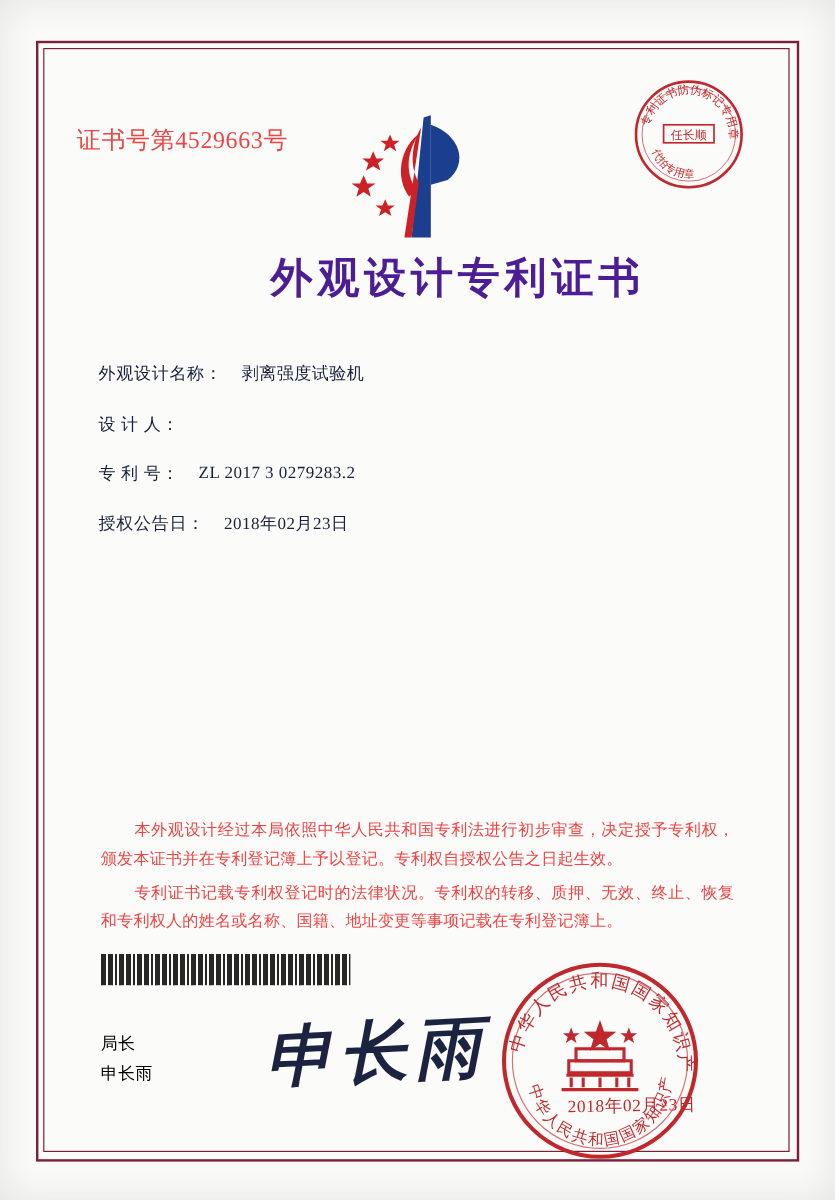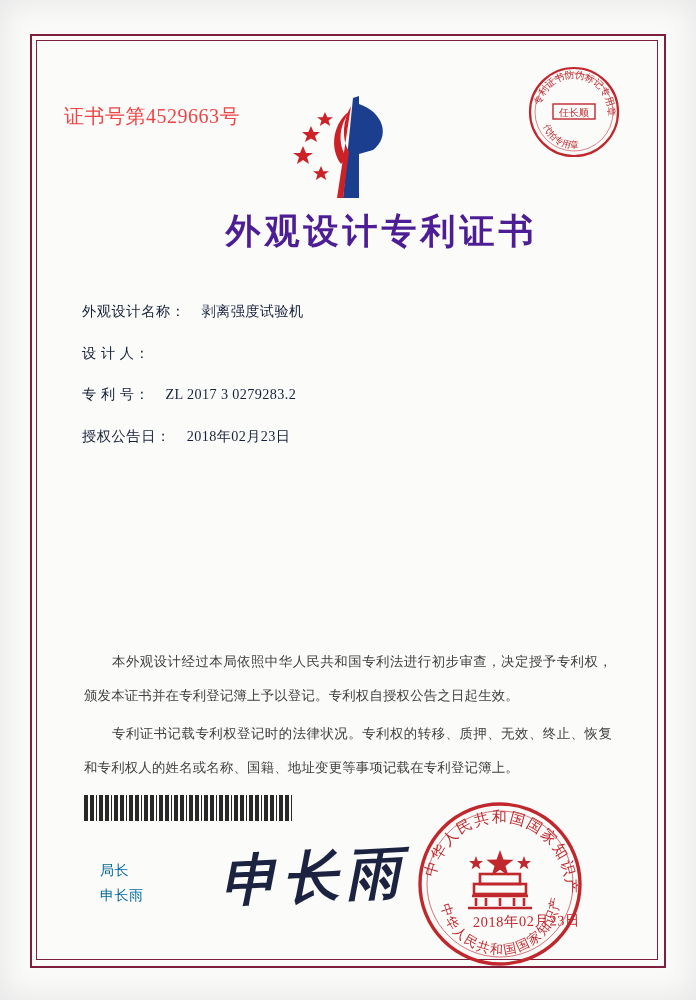--- a/index.html
+++ b/index.html
@@ -115,25 +115,25 @@
   }
   .field-value {
     margin-left: 4px;
     letter-spacing: 0.4px;
   }
 
   
   .body-text {
     position: absolute;
     left: 48px;
-    top: 605px;
+    top: 640px;
     width: 528px;
     font-size: 13.4px;
-    line-height: 34px;
-    color: #404040;
+    line-height: 24px;
+    color: #ef4444;
     text-align: justify;
   }
   .body-text p {
     margin: 0 0 4px 0;
     text-indent: 28px;
     letter-spacing: 0.2px;
   }
 
   
   .barcode {
@@ -146,25 +146,25 @@
       repeating-linear-gradient(to right,
         #111 0px, #111 1.5px, transparent 1.5px, transparent 3px),
       repeating-linear-gradient(to right,
         #111 0px, #111 3px, transparent 3px, transparent 7.5px);
     opacity: 0.9;
   }
 
   
   .sig-block {
     position: absolute;
-    left: 64px;
+    left: 48px;
     top: 818px;
     font-size: 14px;
     line-height: 25px;
-    color: #0369a1;
+    color: #000000;
     letter-spacing: 0.5px;
   }
   .sig-hand {
     position: absolute;
     left: 185px;
     top: 800px;
     font-size: 56px;
     font-family: "DejaVu Serif", serif;
     color: #1b2340;
     letter-spacing: 6px;

